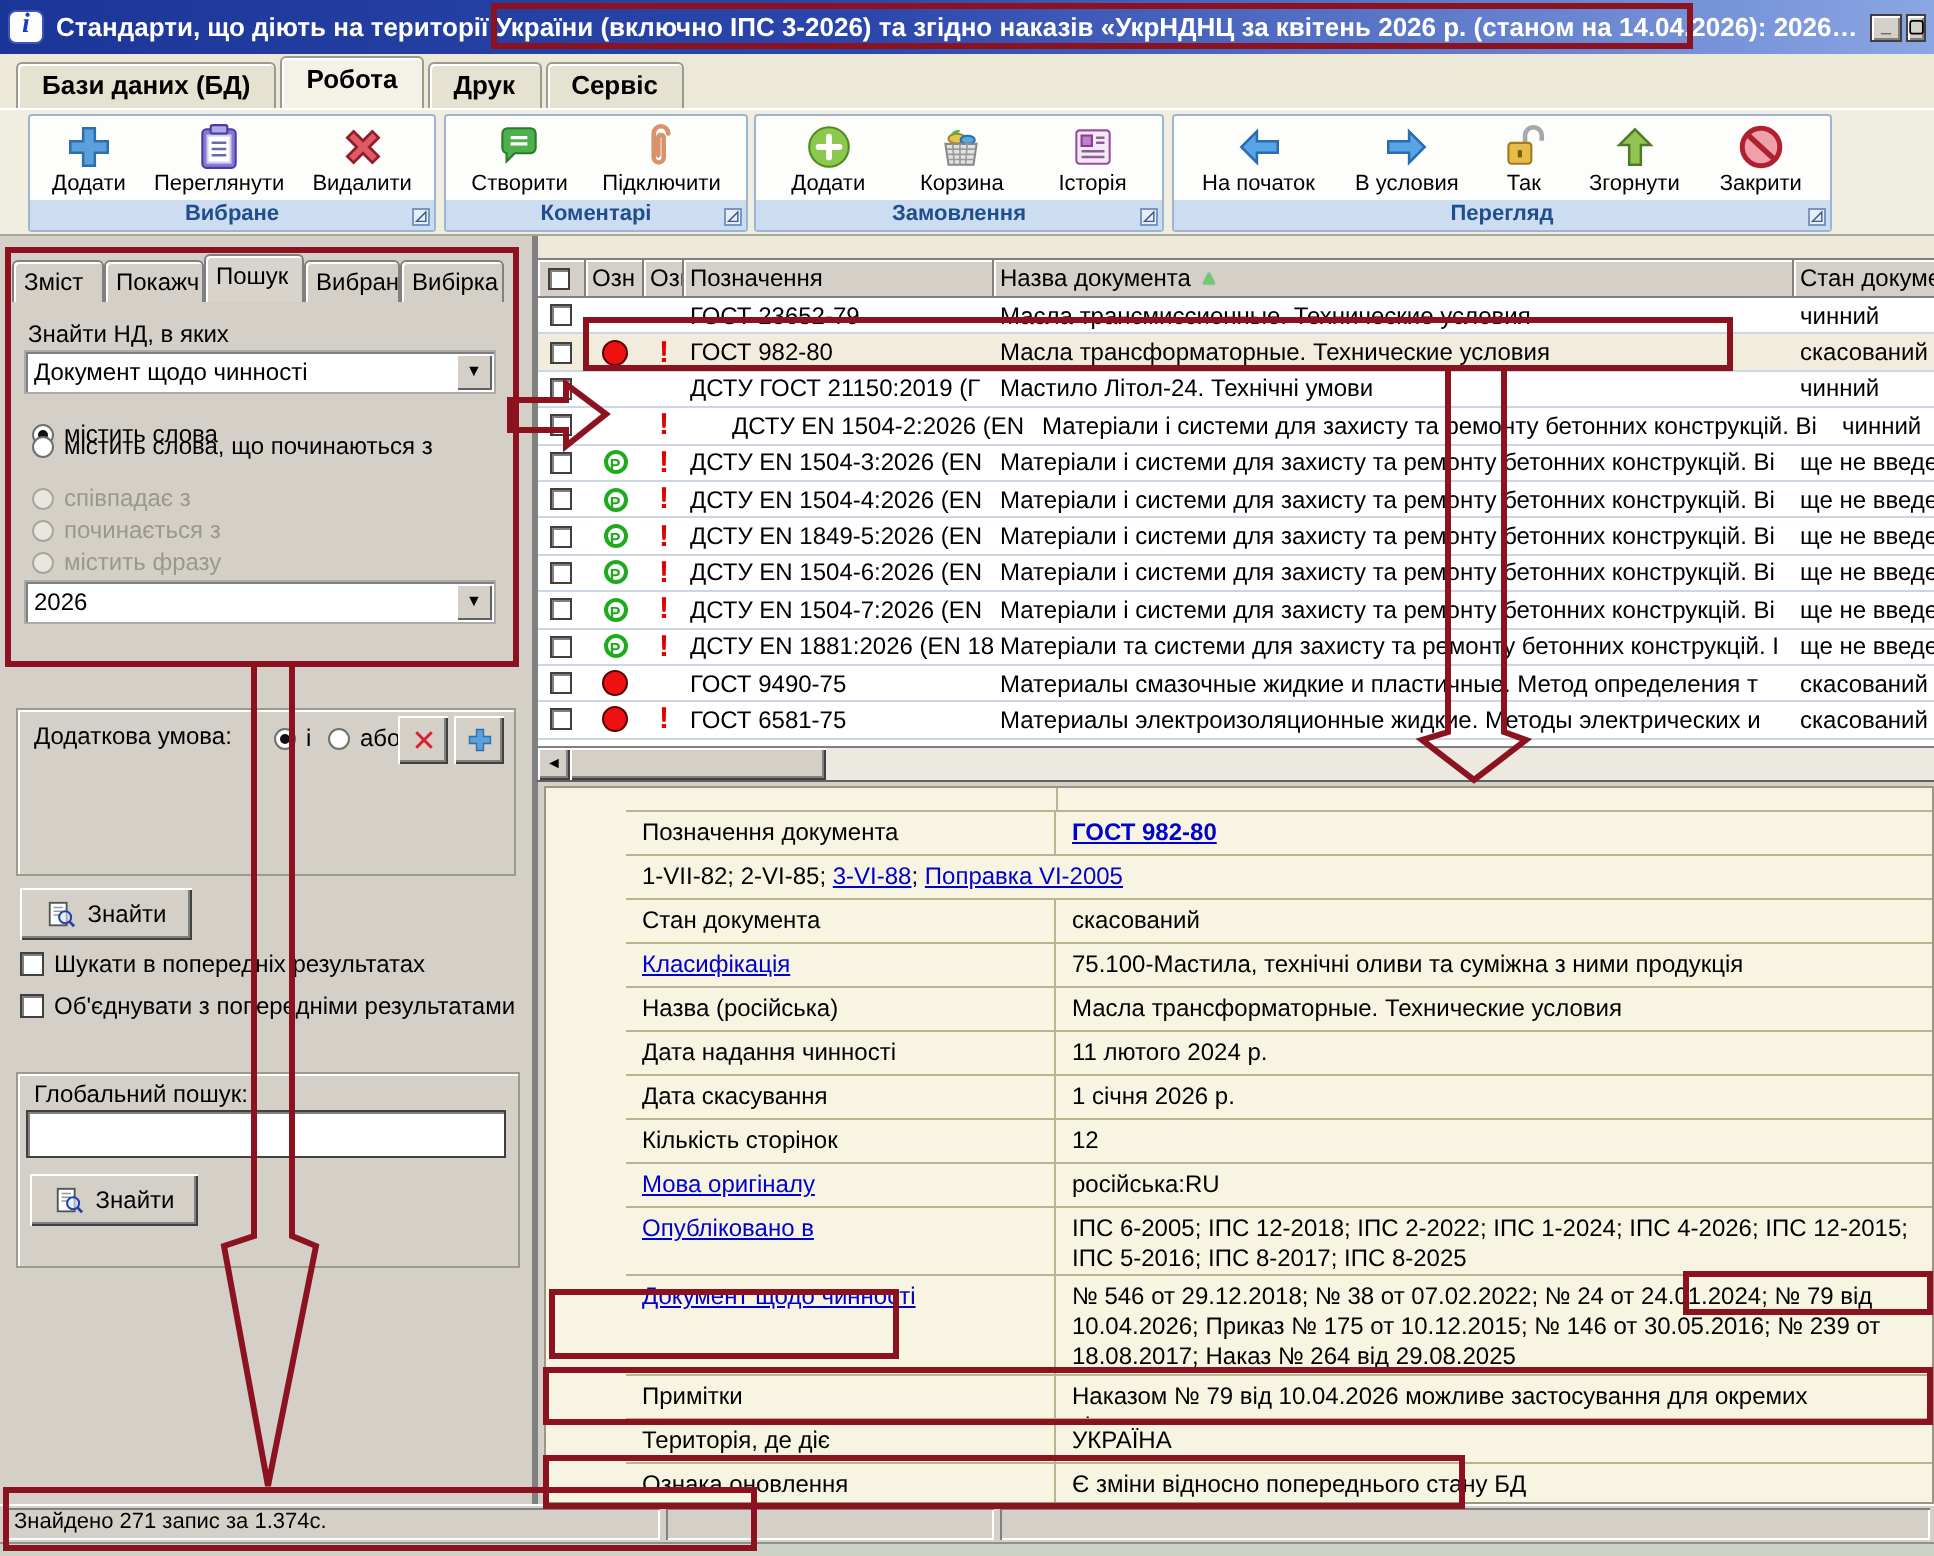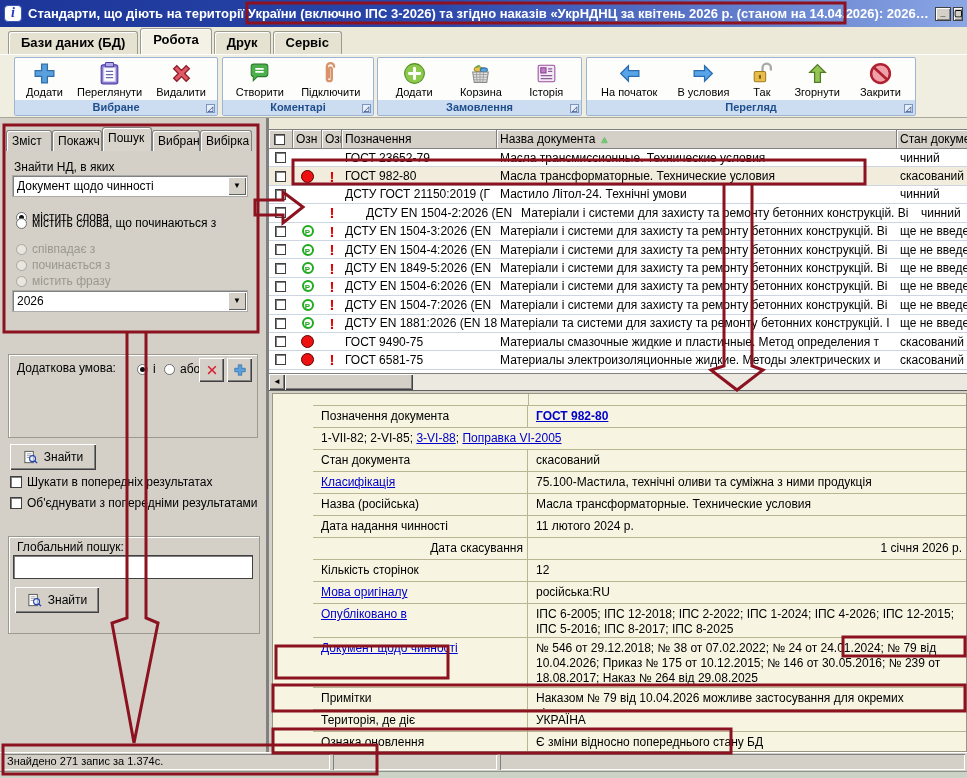--- a/index.html
+++ b/index.html
@@ -591,21 +591,21 @@
             <div class="dvalue"><span>75.100-Мастила, технічні оливи та суміжна з ними продукція</span></div>
           </div>
           <div class="drow" style="height: 22px;">
             <div class="dlabel">Назва (російська)</div>
             <div class="dvalue"><span>Масла трансформаторные. Технические условия</span></div>
           </div>
           <div class="drow" style="height: 22px;">
             <div class="dlabel">Дата надання чинності</div>
             <div class="dvalue"><span>11 лютого 2024 р.</span></div>
           </div>
-          <div class="drow" style="height: 22px; text-align: right;">
+          <div class="drow" style="height: 22px;">
             <div class="dlabel">Дата скасування</div>
             <div class="dvalue"><span>1 січня 2026 р.</span></div>
           </div>
           <div class="drow" style="height: 22px;">
             <div class="dlabel">Кількість сторінок</div>
             <div class="dvalue"><span>12</span></div>
           </div>
           <div class="drow" style="height: 22px;">
             <div class="dlabel dlink">Мова оригіналу</div>
             <div class="dvalue"><span>російська:RU</span></div>

